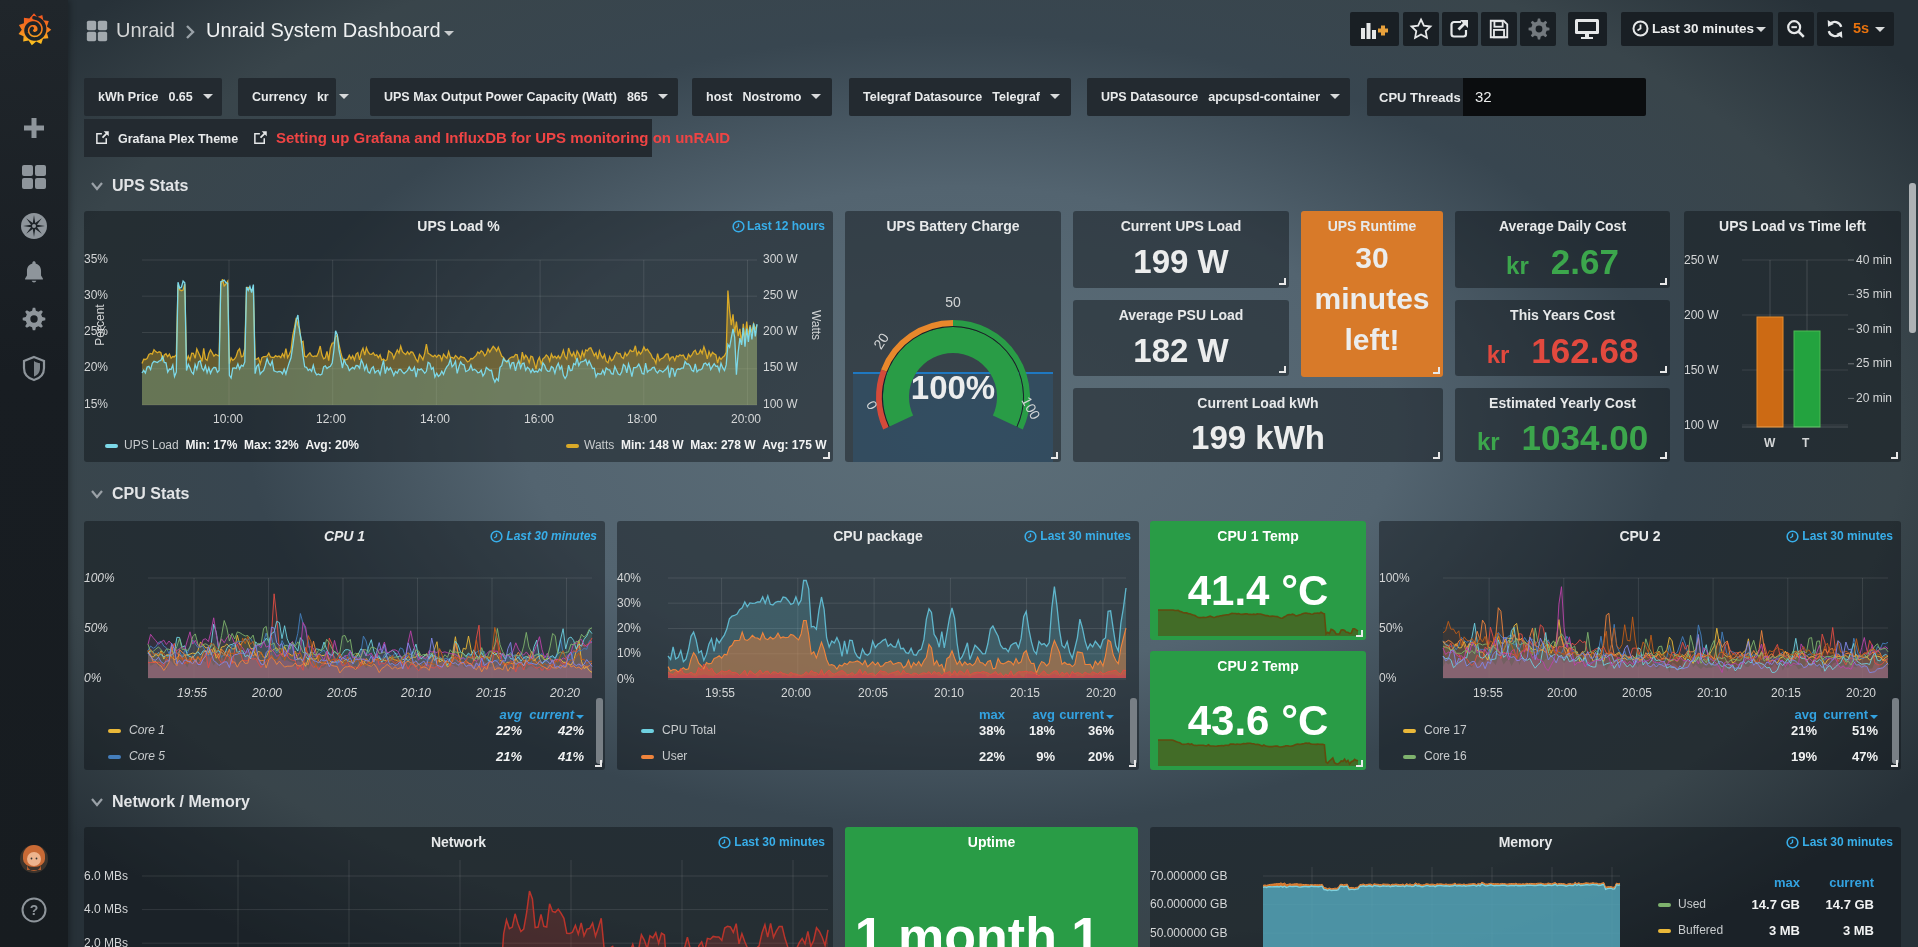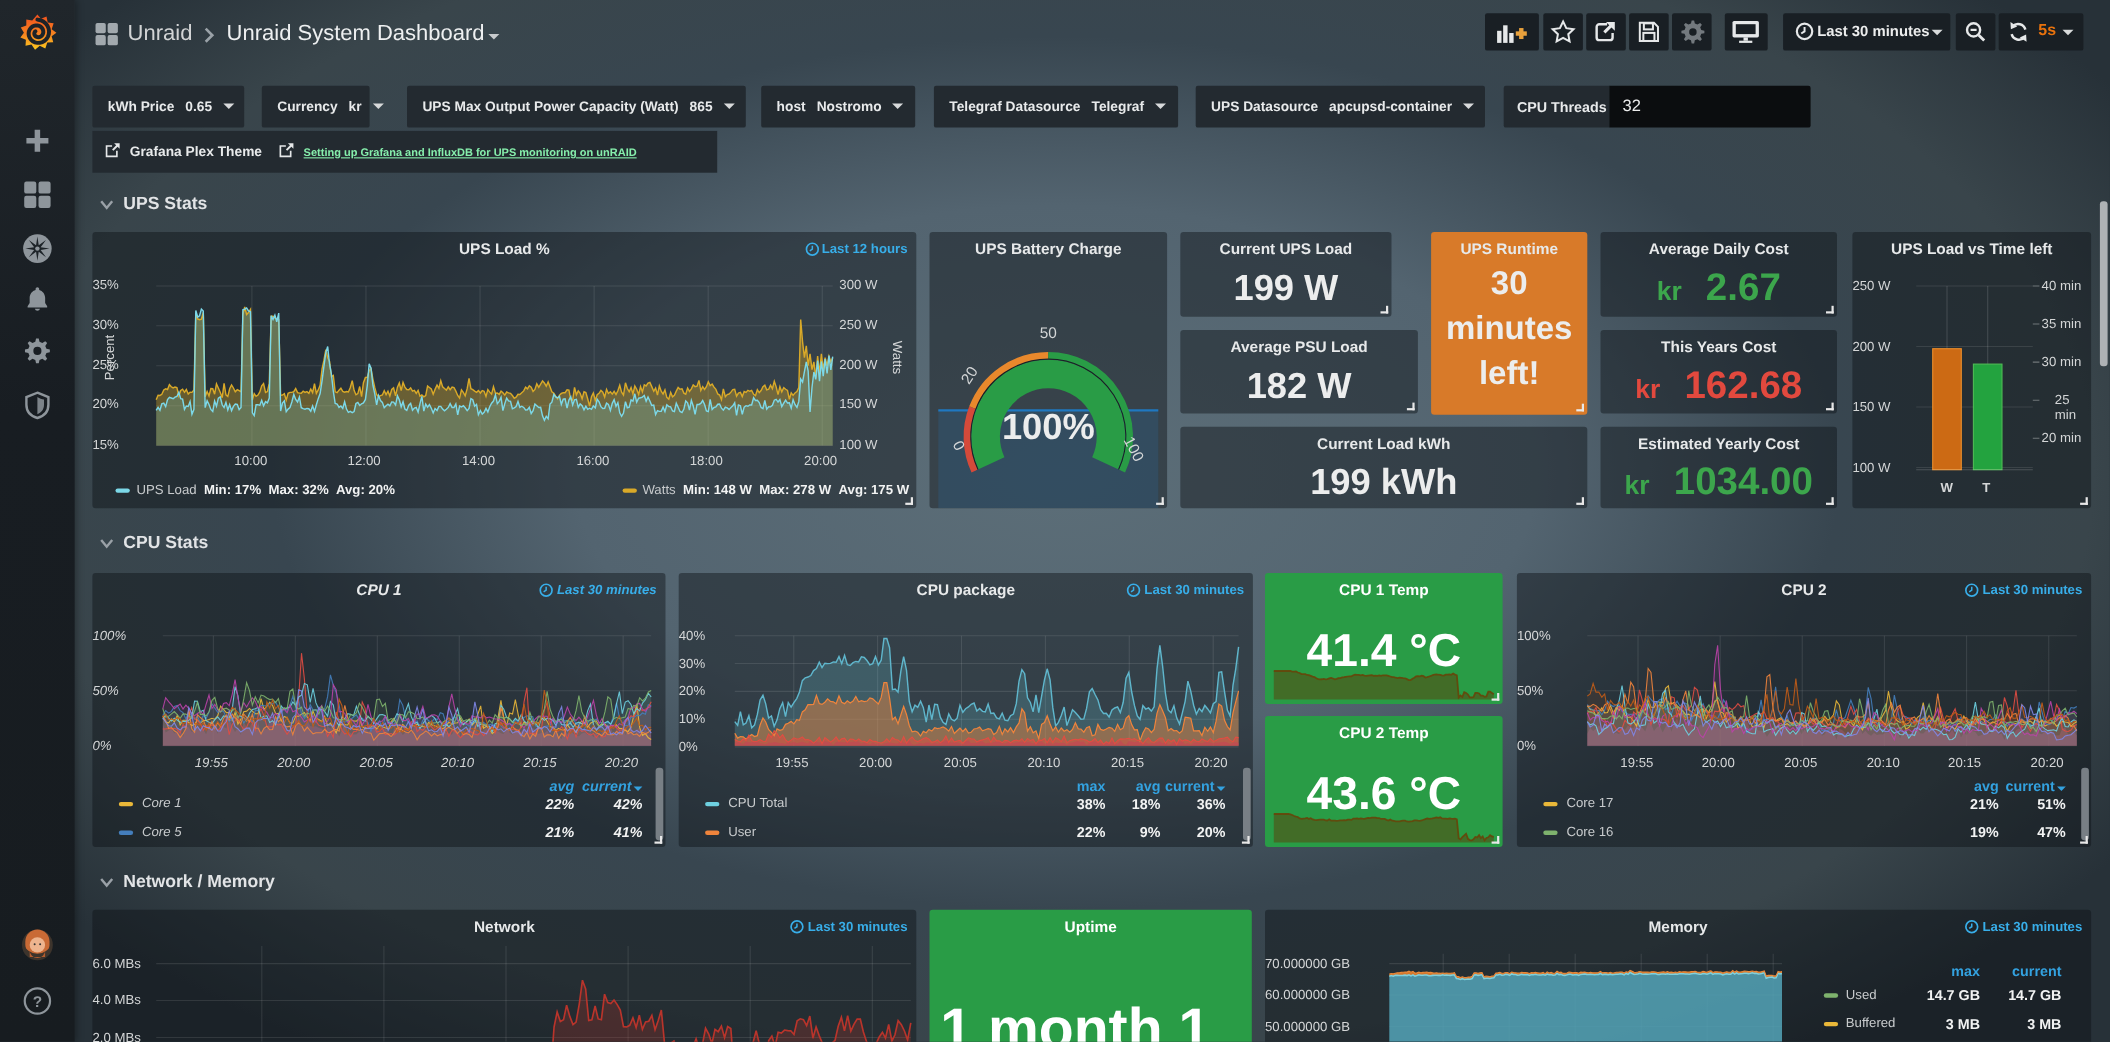--- a/index.html
+++ b/index.html
@@ -199,21 +199,21 @@
     <b>CPU Threads</b>
   </div>
 <div style="position:absolute;left:1463px;top:78px;width:183px;height:38px;background:#0b0d0f;border-radius:0 2px 2px 0;line-height:38px;"><span style="margin-left:12px;font-size:15px;color:#eceded;">32</span></div>
 <div style="position:absolute;left:84px;top:119px;width:156px;height:38px;background:#232a30;line-height:38px;white-space:nowrap;"><span style="margin-left:11px;"><svg width="15" height="15" style="position:relative;top:2px;" viewBox="0 0 24 24">
         <path fill="none" stroke="#e6e8e9" stroke-width="2.4" d="M18 13 V21 H3 V6 H11"></path>
         <path fill="#e6e8e9" d="M14 2 h8 v8 l-3-3 l-6 6 l-2-2 l6-6 z"></path>
       </svg></span><span style="margin-left:8px;font-size:12.5px;font-weight:bold;color:#e8eaeb;">Grafana Plex Theme</span></div>
 <div style="position:absolute;left:240px;top:119px;width:412px;height:38px;background:#232a30;line-height:38px;white-space:nowrap;"><span style="margin-left:13px;"><svg width="15" height="15" style="position:relative;top:2px;" viewBox="0 0 24 24">
         <path fill="none" stroke="#e6e8e9" stroke-width="2.4" d="M18 13 V21 H3 V6 H11"></path>
         <path fill="#e6e8e9" d="M14 2 h8 v8 l-3-3 l-6 6 l-2-2 l6-6 z"></path>
-      </svg></span><span style="margin-left:8px;font-size:10px;font-weight:bold;color:#86efac;text-decoration:underline;">Setting up Grafana and InfluxDB for UPS monitoring on unRAID</span></div>
+      </svg></span><span style="margin-left:8px;font-size:15px;font-weight:bold;color:#ef4444;">Setting up Grafana and InfluxDB for UPS monitoring on unRAID</span></div>
 <svg width="14" height="14" style="left:90px;top:179px;" viewBox="0 0 14 14">
     <path d="M2 4 L7 10 L12 4" fill="none" stroke="#9aa1a7" stroke-width="2.2"></path>
   </svg>
 <div class="sech" style="left:112px;top:177px;">UPS Stats</div>
 <svg width="14" height="14" style="left:90px;top:487px;" viewBox="0 0 14 14">
     <path d="M2 4 L7 10 L12 4" fill="none" stroke="#9aa1a7" stroke-width="2.2"></path>
   </svg>
 <div class="sech" style="left:112px;top:485px;">CPU Stats</div>
 <svg width="14" height="14" style="left:90px;top:795px;" viewBox="0 0 14 14">
     <path d="M2 4 L7 10 L12 4" fill="none" stroke="#9aa1a7" stroke-width="2.2"></path>
@@ -278,21 +278,21 @@
       <path d="M38.92 159.48 A74.00 74.00 0 0 1 108.00 112.00" fill="none" stroke="#e8882c" stroke-width="6"></path>
       <path d="M108.00 112.00 A74.00 74.00 0 0 1 175.07 217.27" fill="none" stroke="#299c46" stroke-width="6"></path>
     </svg>
 <div style="position:absolute;left:27px;top:186px;width:40px;margin-left:-20px;text-align:center;font-size:14px;color:#d4d6d7;transform:rotate(62deg);">0</div>
 <div style="position:absolute;left:36px;top:122px;width:40px;margin-left:-20px;text-align:center;font-size:14px;color:#d4d6d7;transform:rotate(-57deg);">20</div>
 <div style="position:absolute;left:108px;top:83px;width:40px;margin-left:-20px;text-align:center;font-size:14px;color:#d4d6d7;transform:rotate(0deg);">50</div>
 <div style="position:absolute;left:186px;top:189px;width:40px;margin-left:-20px;text-align:center;font-size:14px;color:#d4d6d7;transform:rotate(62deg);">100</div>
 <div class="bigv" style="top:158px;font-size:33px;">100%</div>
 <div class="corner"></div>
   </div>
-<div class="p" style="left:1073px;top:211px;width:192px;height:77px;padding-left:25px;">
+<div class="p" style="left:1073px;top:211px;width:216px;height:77px;padding-left:25px;">
     <div class="pt">Current UPS Load</div>
     <div class="bigv" style="top:32px;font-size:33px;color:#eceded;">199 W</div>
     <div class="corner"></div>
   </div>
 <div class="p" style="left:1073px;top:300px;width:216px;height:76px;">
     <div class="pt">Average PSU Load</div>
     <div class="bigv" style="top:32px;font-size:33px;color:#eceded;">182 W</div>
     <div class="corner"></div>
   </div>
 <div class="p" style="left:1073px;top:388px;width:370px;height:74px;">
@@ -322,21 +322,21 @@
   </div>
 <div class="p" style="left:1684px;top:211px;width:217px;height:251px;">
 <div class="pt">UPS Load vs Time left</div>
 <div class="axr" style="left:0px;width:50px;top:42px;">250 W</div>
 <div class="axr" style="left:0px;width:50px;top:97px;">200 W</div>
 <div class="axr" style="left:0px;width:50px;top:152px;">150 W</div>
 <div class="axr" style="left:0px;width:50px;top:207px;">100 W</div>
 <div class="ax" style="left:172px;top:42px;">40 min</div>
 <div class="ax" style="left:172px;top:76px;">35 min</div>
 <div class="ax" style="left:172px;top:111px;">30 min</div>
-<div class="ax" style="left:184px;top:145px;">25 min</div>
+<div class="ax" style="left:172px;top:145px;">25 min</div>
 <div class="ax" style="left:172px;top:180px;">20 min</div>
 <svg class="gsvg" width="217" height="251" style="left:0;top:0;" viewBox="0 0 217 251">
       <line x1="58" y1="49" x2="164" y2="49" stroke="rgba(255,255,255,0.10)"></line>
       <line x1="58" y1="104" x2="164" y2="104" stroke="rgba(255,255,255,0.10)"></line>
       <line x1="58" y1="159" x2="164" y2="159" stroke="rgba(255,255,255,0.10)"></line>
       <line x1="58" y1="214" x2="164" y2="214" stroke="rgba(255,255,255,0.10)"></line>
       <line x1="164" y1="49.0" x2="170" y2="49.0" stroke="rgba(255,255,255,0.35)"></line>
       <line x1="164" y1="83.6" x2="170" y2="83.6" stroke="rgba(255,255,255,0.35)"></line>
       <line x1="164" y1="118.2" x2="170" y2="118.2" stroke="rgba(255,255,255,0.35)"></line>
       <line x1="164" y1="152.8" x2="170" y2="152.8" stroke="rgba(255,255,255,0.35)"></line>

